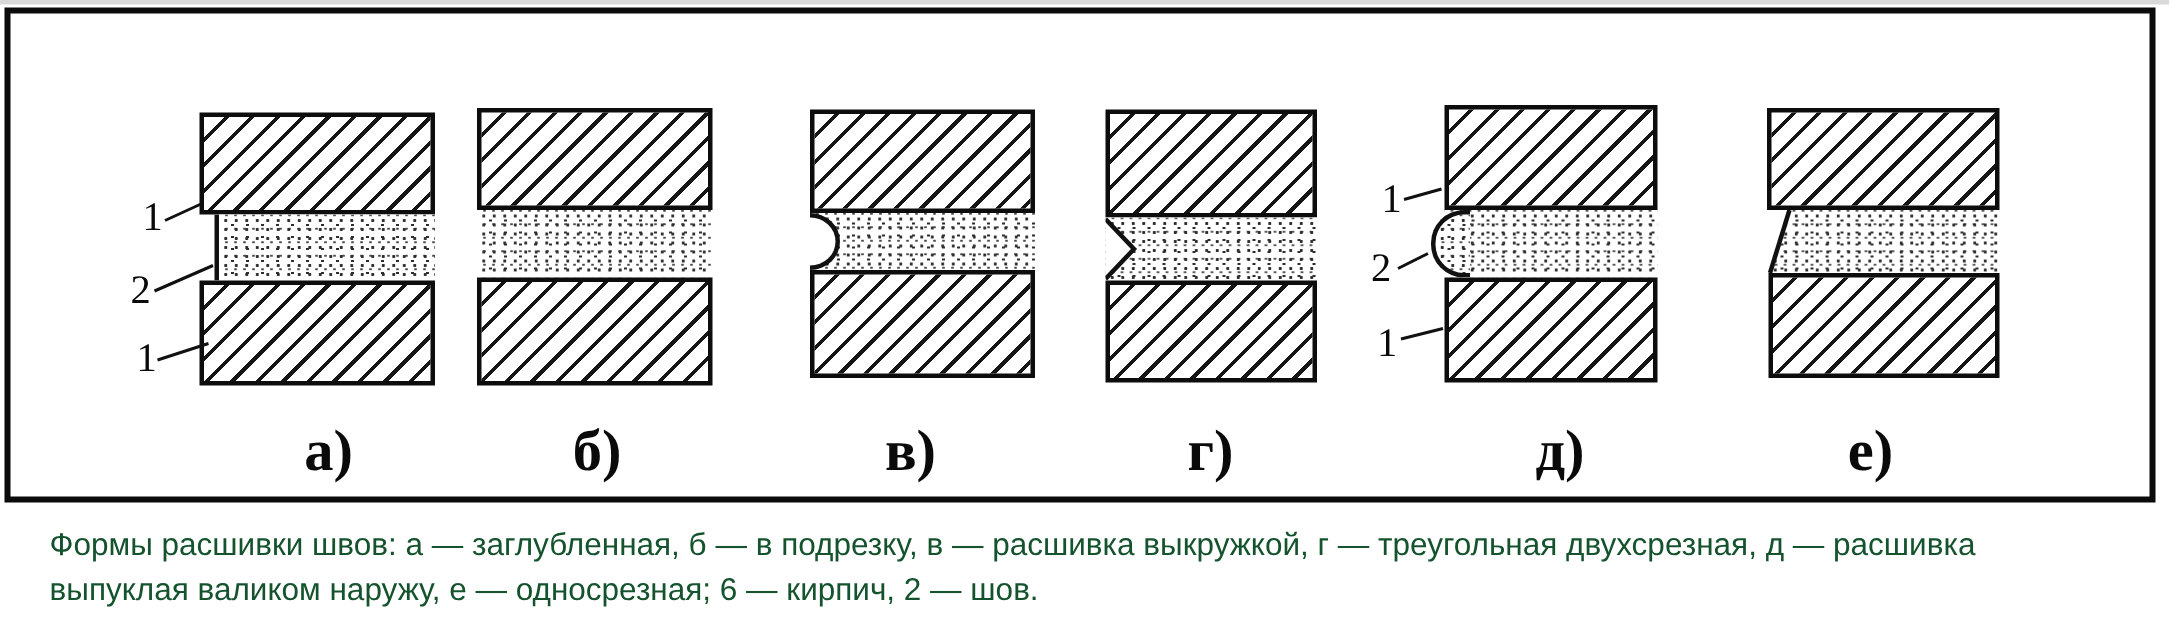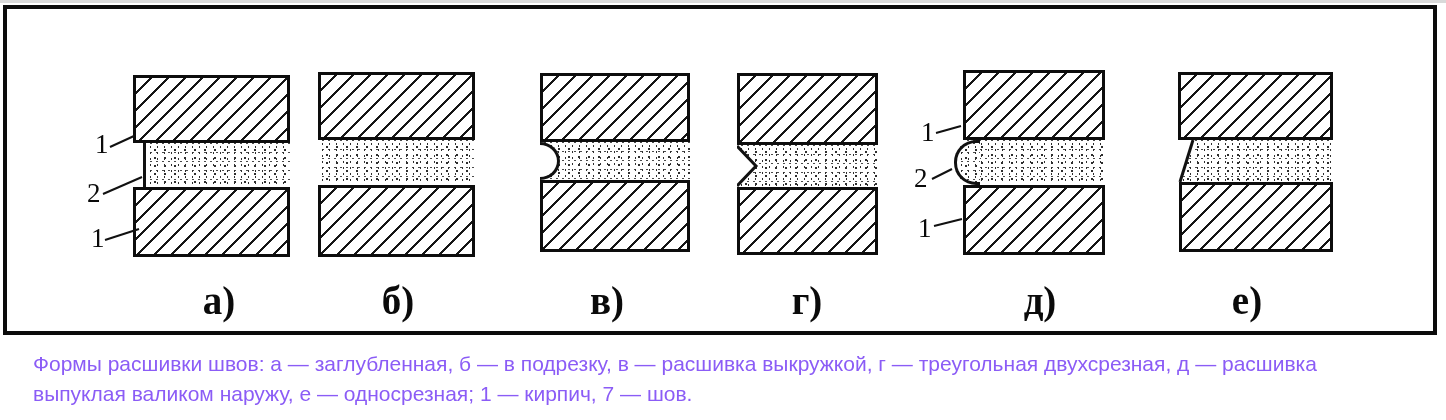--- a/index.html
+++ b/index.html
@@ -50,21 +50,21 @@
   }
   .callout{
     position:absolute;
     font-family:"Liberation Serif",serif;
     font-size:27px;color:#0a0a0a;line-height:1;
   }
   .leader-svg{position:absolute;left:0;top:0;pointer-events:none;}
   .shape-svg{position:absolute;pointer-events:none;}
   .caption{
     position:absolute;left:33px;top:349px;width:1400px;
-    font-size:21px;line-height:30px;color:#8b5cf6;
+    font-size:21px;line-height:30px;color:#14532d;
   }
 </style>
 </head>
 <body>
 
 <div id="page">
   <div class="topstrip"></div>
   <div class="frame"></div>
 
   <div>
@@ -129,15 +129,15 @@
       <line x1="103" y1="194" x2="142" y2="177"></line>
       <line x1="105" y1="240" x2="139" y2="229"></line>
       <line x1="936" y1="133" x2="961" y2="126"></line>
       <line x1="932" y1="179" x2="952" y2="169"></line>
       <line x1="934" y1="226" x2="962" y2="219"></line>
     </g>
   </svg>
 
   <div class="caption">
     <div>Формы расшивки швов: а — заглубленная, б — в подрезку, в — расшивка выкружкой, г — треугольная двухсрезная, д — расшивка</div>
-    <div>выпуклая валиком наружу, е — односрезная; 1 — кирпич, 7 — шов.</div>
+    <div>выпуклая валиком наружу, е — односрезная; 6 — кирпич, 2 — шов.</div>
   </div>
 </div>
 
 </body></html>

